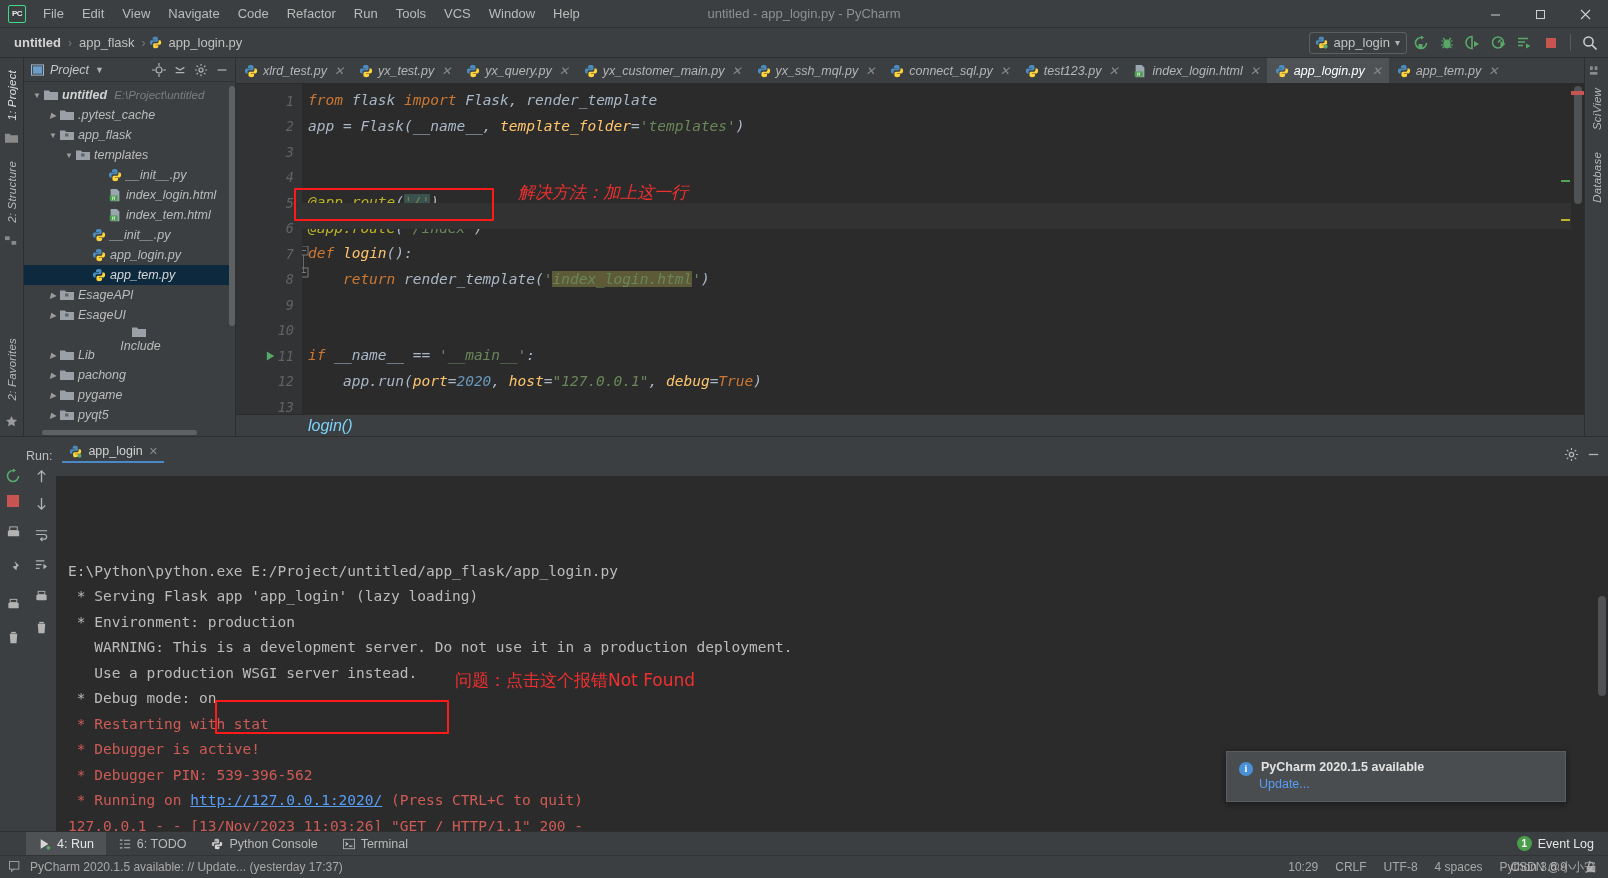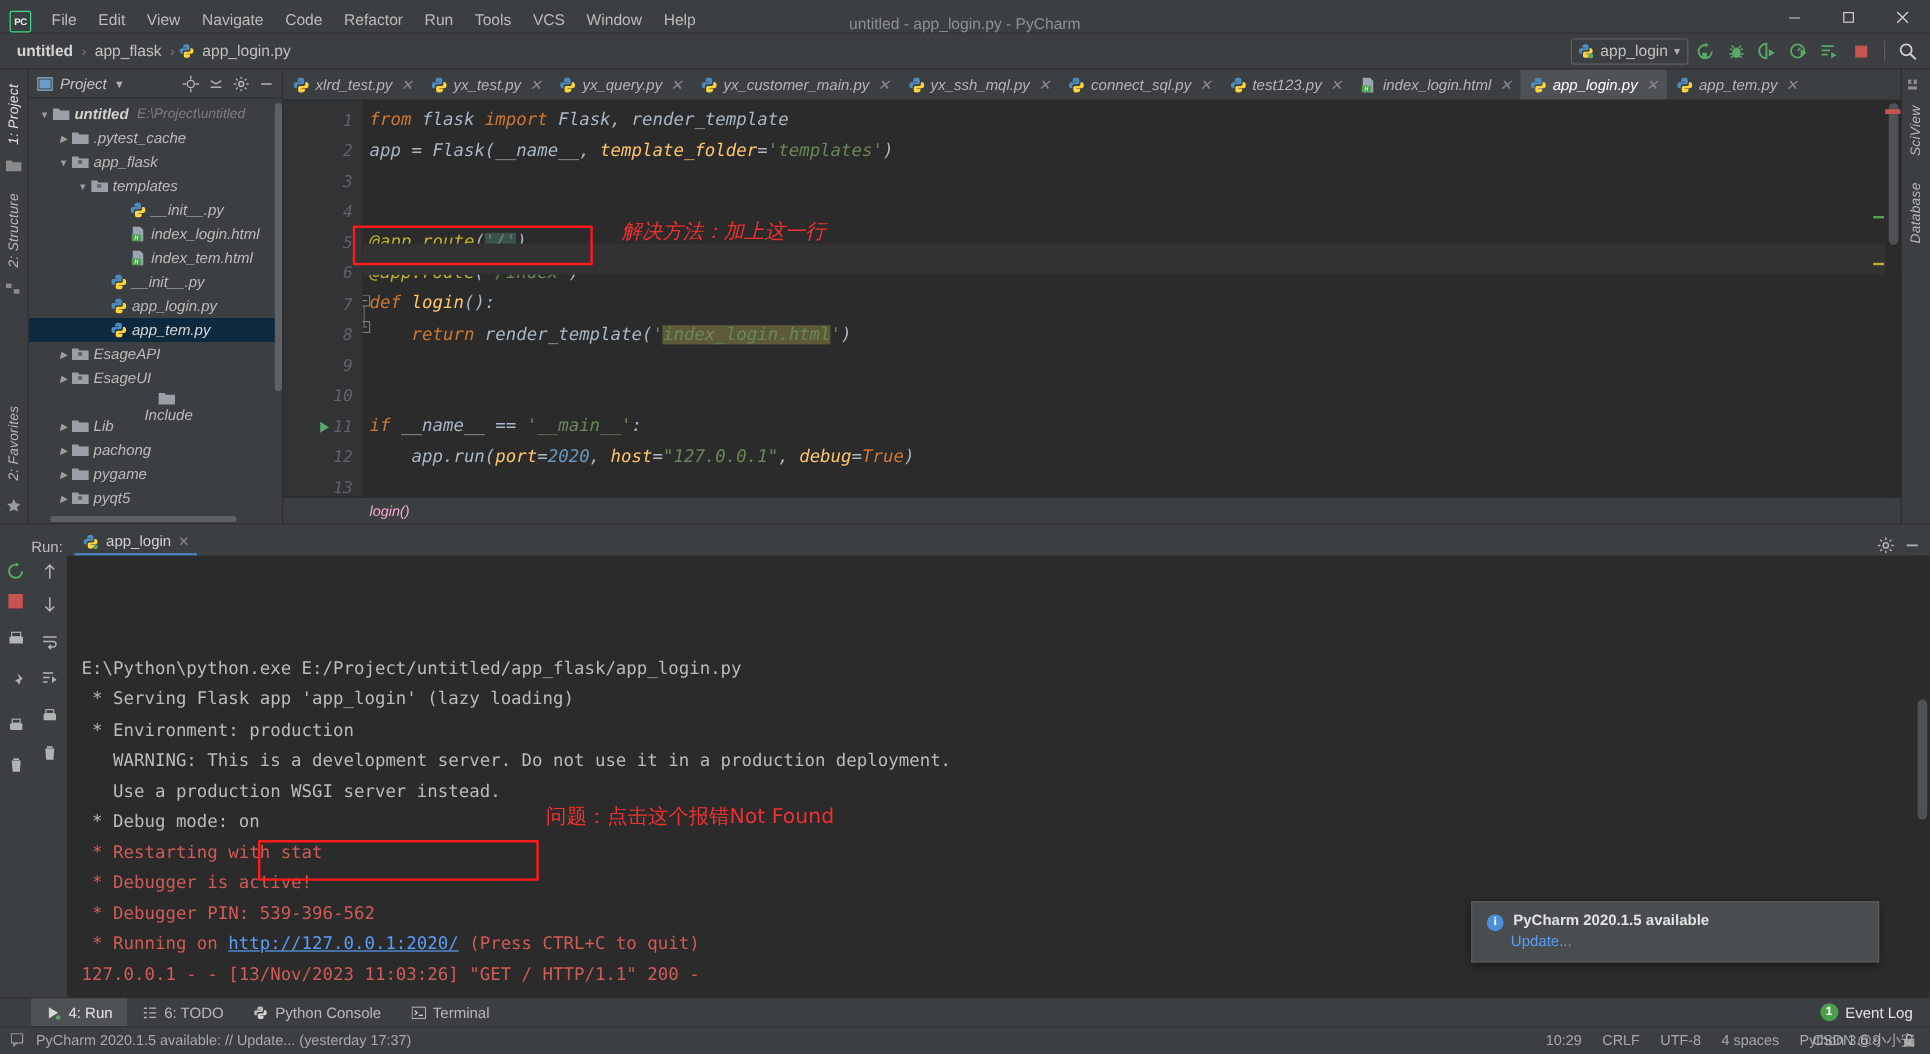--- a/index.html
+++ b/index.html
@@ -13,21 +13,21 @@
     position: relative;
     width: 1608px; height: 878px;
     background: #3c3f41;
     display: flex; flex-direction: column;
   }
 
   
   .titlebar {
     height: 28px; min-height: 28px;
     background: #3c3f41;
-    display: flex; align-items: flex-end;
+    display: flex; align-items: center;
     border-bottom: 1px solid #323232;
     position: relative;
   }
   .pc-logo {
     width: 18px; height: 18px; margin: 0 8px 0 8px;
     background: #3c3f41; border: 1.5px solid #3ddb85;
     border-radius: 2px;
     display: flex; align-items: center; justify-content: center;
     font-size: 8px; font-weight: bold; color: #e8e8e8;
     letter-spacing: -0.5px;
@@ -181,21 +181,21 @@
     position:absolute; left:3px; top:2px; width:8px; height:118px;
     background:#4e5254; border-radius:4px;
   }
   .ed-mark-green { position:absolute; right:14px; top:96px; width:9px; height:2px; background:#54a254; }
   .ed-mark-red   { position:absolute; right:0px;  top:7px;  width:13px; height:4px; background:#c75450; }
   .ed-mark-y     { position:absolute; right:14px; top:135px; width:9px; height:2px; background:#bbb529; }
 
   .breadcrumbs-bottom {
     height: 22px; min-height: 22px; background: #3c3f41;
     display:flex; align-items:center; padding-left: 72px;
-    font-size: 12px; color: #f9a8d4;
+    font-size: 16px; color: #7dd3fc;
     border-top: 1px solid #2b2b2b;
     text-align: center;
   }
 
   
   .rail-right {
     width: 24px; min-width: 24px; background: #3c3f41;
     border-left: 1px solid #2e2e2e;
     display: flex; flex-direction: column; align-items: center; padding-top: 4px;
   }
@@ -220,21 +220,21 @@
     align-items: center; padding-top: 4px; gap: 7px; background: #3c3f41;
   }
   .run-toolbar2 {
     width: 30px; min-width: 30px; display: flex; flex-direction: column;
     align-items: center; padding-top: 4px; gap: 9px; background: #3c3f41;
   }
   .console {
     flex: 1; background: #2b2b2b; position: relative; overflow: hidden;
     padding: 6px 0 0 12px;
     font-family: "DejaVu Sans Mono", monospace; font-size: 14.5px;
-    line-height: 25.5px; white-space: pre;
+    line-height: 25.5px; white-space: pre; margin-top: 13px;
   }
   .cline { color: #bbbbbb; }
   .cerr  { color: #cf5b56; }
   .clink { color: #589df6; text-decoration: underline; }
   .console-vscroll {
     position:absolute; right:0; top:0; width:13px; height:100%; background:#2b2b2b;
   }
   .console-vscroll .thumb {
     position:absolute; left:3px; top:120px; width:8px; height:100px;
     background:#4e5254; border-radius:4px;

